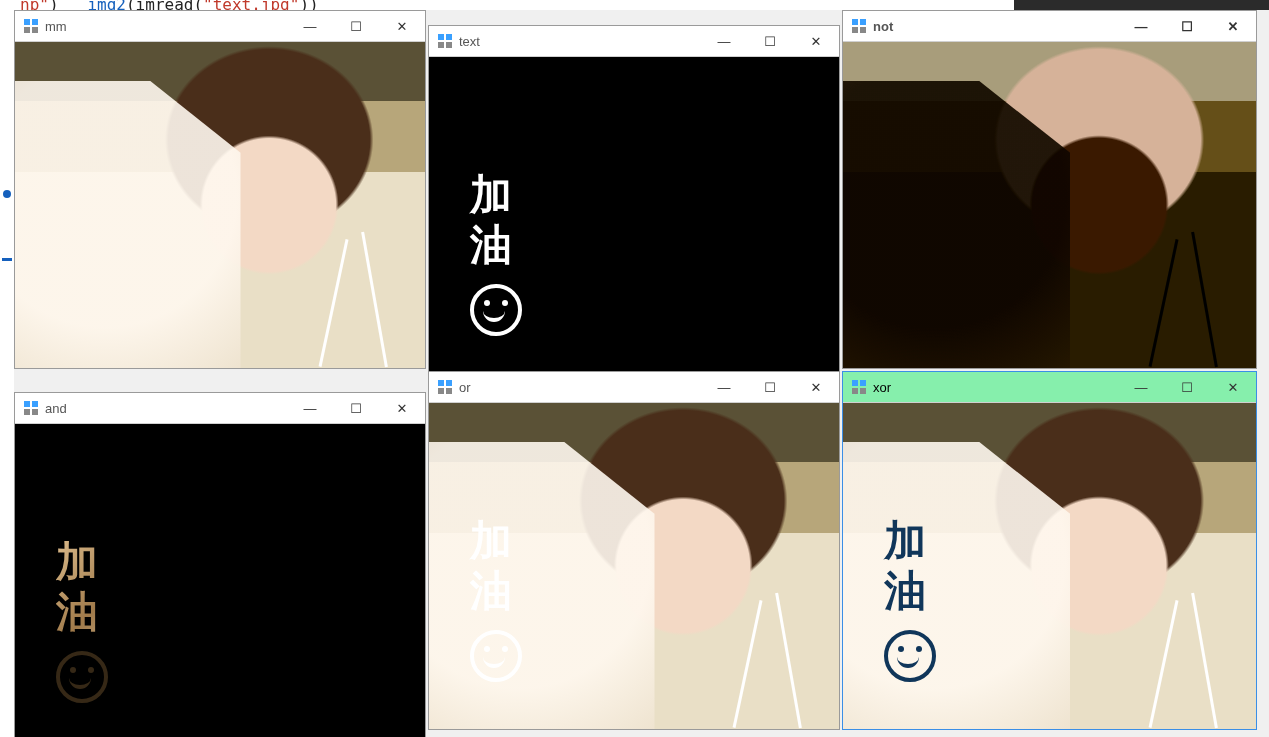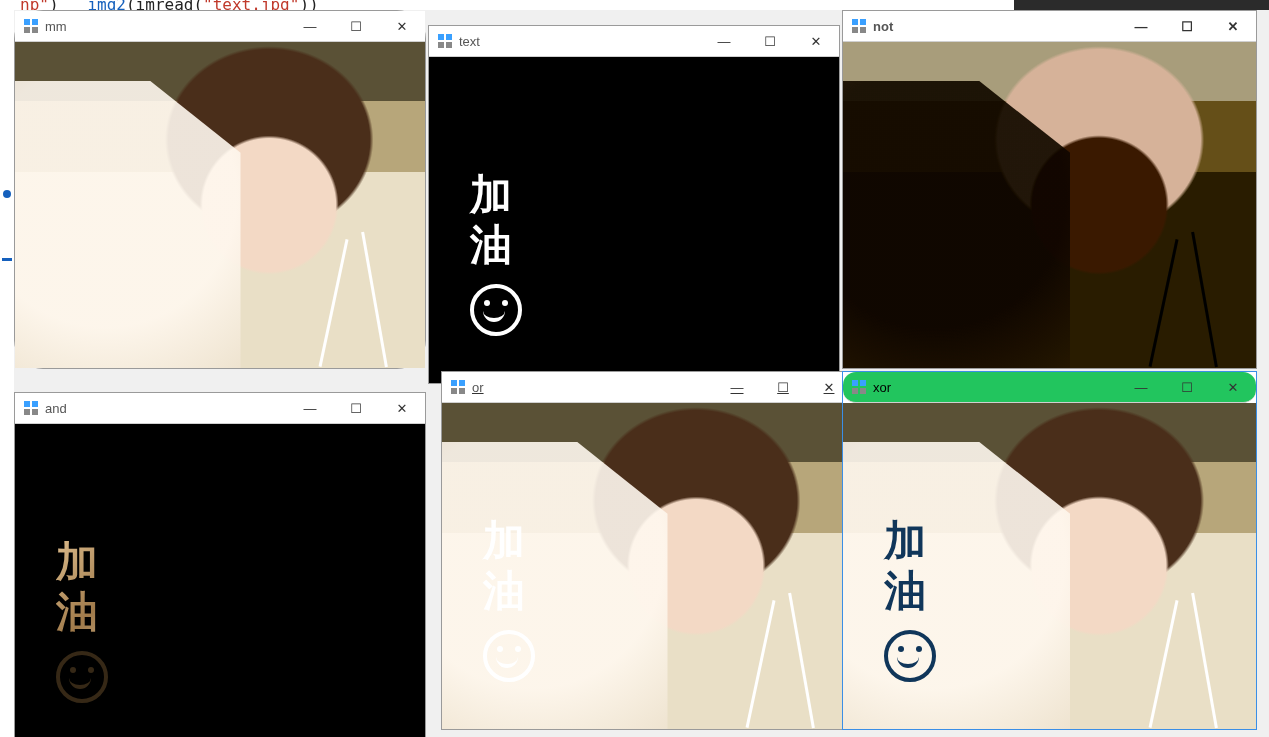--- a/index.html
+++ b/index.html
@@ -7,21 +7,21 @@
   .code-strip .s1{color:#c0392b;}
   .code-strip .s2{color:#222;}
   .code-strip .s3{color:#1560bd;}
   .left-gutter{position:absolute;left:0;top:10px;width:14px;height:727px;background:#fff;}
   .gutter-dot{width:8px;height:8px;border-radius:50%;background:#1560bd;margin:180px 0 0 3px;}
   .gutter-bar{width:10px;height:3px;background:#1560bd;margin:60px 0 0 2px;}
 
   .opencv-window{position:absolute;border:1px solid #9a9a9a;background:#fff;box-shadow:0 0 0 0 rgba(0,0,0,0);}
   .opencv-window.active{border-color:#3a8ee6;}
   .titlebar{height:30px;display:flex;align-items:center;background:#ffffff;border-bottom:1px solid #d0d0d0;}
-  .opencv-window.active .titlebar{background:#22c55e;border-radius:13px;}
+  .opencv-window.active .titlebar{background:#86efac;}
   .tb-icon{width:16px;height:16px;margin:0 6px 0 8px;display:inline-block;}
   .tb-icon svg{display:block;}
   .tb-title{flex:0 0 auto;color:#555;}
   .tb-spacer{flex:1 1 auto;}
   .tb-btn{width:46px;height:30px;display:flex;align-items:center;justify-content:center;color:#333;}
   .content{position:absolute;left:0;right:0;top:31px;bottom:0;overflow:hidden;}
 
   
   .photo{width:100%;height:100%;position:relative;
     background:
@@ -46,25 +46,25 @@
   .smiley{width:44px;height:44px;border:4px solid currentColor;border-radius:50%;position:relative;margin-top:10px;}
   .smiley::before,.smiley::after{content:"";position:absolute;width:6px;height:6px;background:currentColor;border-radius:50%;top:12px;}
   .smiley::before{left:10px;} .smiley::after{right:10px;}
   .smiley .mouth{position:absolute;left:9px;top:18px;width:22px;height:12px;border:4px solid currentColor;border-top:none;border-left:none;border-right:none;border-radius:0 0 22px 22px;}
   .overlay-text.brownish .smiley{border-color:#5a4426;opacity:.6;}
   .overlay-text.brownish .smiley::before,
   .overlay-text.brownish .smiley::after{background:#5a4426;}
   .overlay-text.brownish .smiley .mouth{border-color:#5a4426;}
 
   
-  #w-mm   {left:14px;  top:10px;  width:410px; height:357px;border-radius:29px;}
+  #w-mm   {left:14px;  top:10px;  width:410px; height:357px;}
   #w-text {left:428px; top:25px;  width:410px; height:357px;}
   #w-not  {left:842px; top:10px;  width:413px; height:357px;font-weight:bold;}
   #w-and  {left:14px;  top:392px; width:410px; height:357px;}
-  #w-or   {left:441px; top:371px; width:410px; height:357px;text-decoration:underline;}
+  #w-or   {left:428px; top:371px; width:410px; height:357px;}
   #w-xor  {left:842px; top:371px; width:413px; height:357px;}
 
   .tab-strip{position:absolute;right:0;top:0;width:255px;height:10px;background:#2b2b2b;}
 </style>
 </head>
 <body>
 
 <div class="code-strip">
   <span class="s1">np</span><span class="s1">"</span><span class="s2">)</span>&nbsp;&nbsp;<span class="s3">  img2</span><span class="s2">(imread(</span><span class="s1">"text.jpg"</span><span class="s2">))</span>
 </div>

